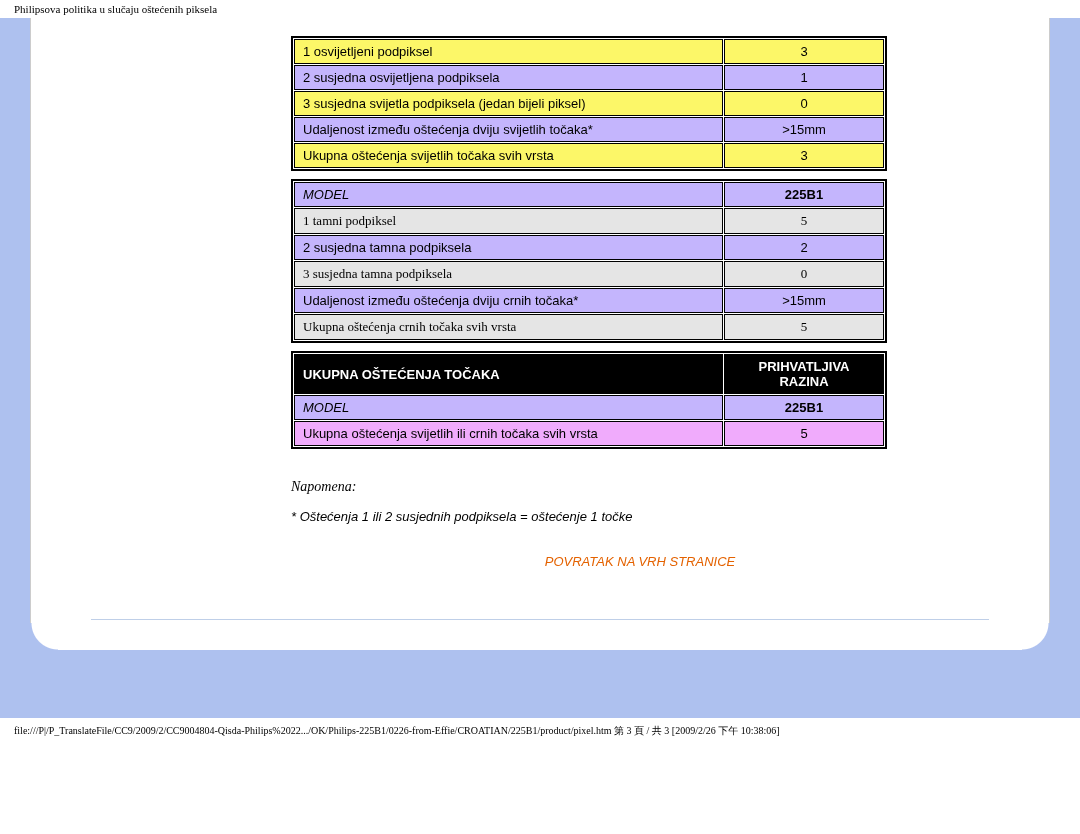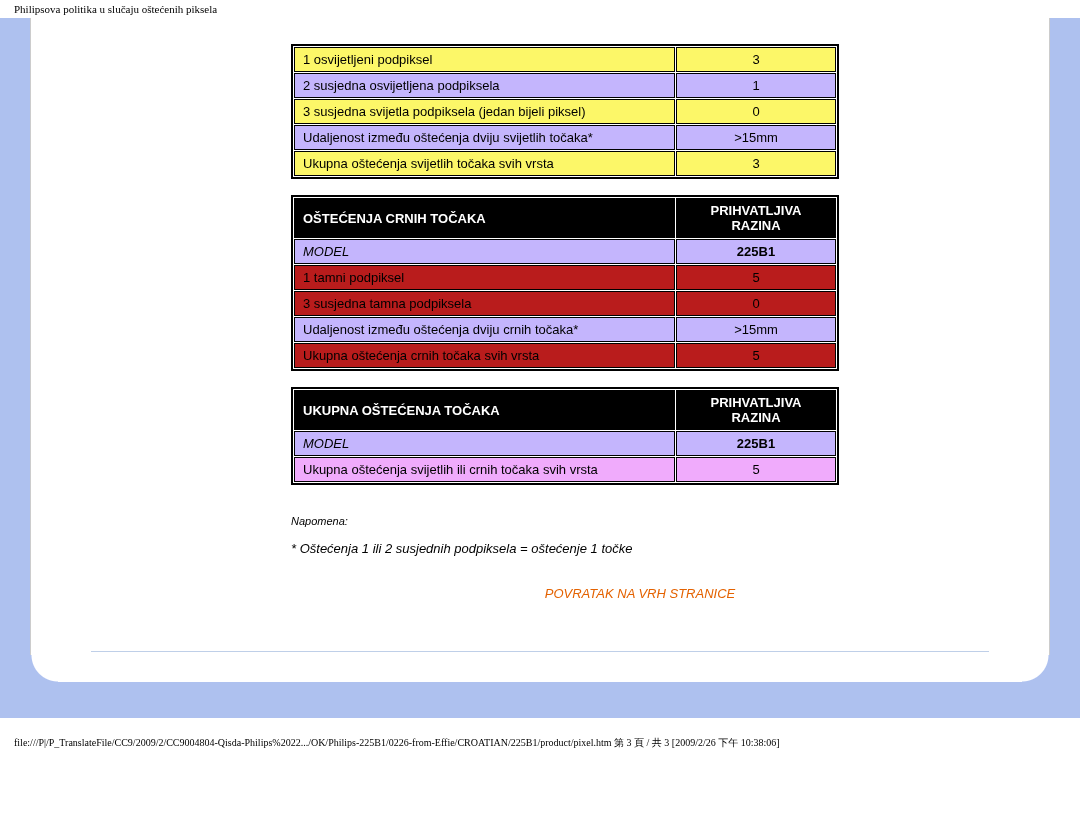--- a/index.html
+++ b/index.html
@@ -29,48 +29,49 @@
     position: relative;
   }
   .content-inner {
     margin-left: 200px;
     padding: 10px 60px 20px 60px;
   }
   table.data-table {
     border: 2px solid #000;
     border-collapse: separate;
     border-spacing: 1px;
-    width: 548px;
-    margin-top: 16px;
+    width: 596px;
+    margin-top: 8px;
   }
   table.data-table td {
     border: 1px solid #000;
     padding: 4px 8px;
     font-size: 13px;
   }
   .row-yellow td { background: #fcf768; }
   .row-white td { background: #c4b5fd; }
-  .row-cyan td { background: #b91c1c; }
+  .row-cyan td { background: #e5e5e5; font-family: Liberation Serif, serif; }
   .row-pink td { background: #f0abfc; }
   .head-black td {
     background: #000;
     color: #fff;
     font-weight: bold;
   }
   td.col2 {
     text-align: center;
     width: 160px;
   }
   td.model { font-style: italic; }
   td.model-val { font-weight: bold; text-align: center; }
   .tbl-gap { margin-top: 60px; }
   .napomena {
     font-style: italic;
-    font-size: 11px;
+    font-size: 14px;
     margin-top: 30px;
+    font-family: Liberation Serif, serif;
   }
   .footnote {
     font-style: italic;
     font-size: 13px;
     margin-top: 14px;
   }
   .back-top {
     text-align: center;
     color: #e46200;
     font-size: 13px;
@@ -91,21 +92,21 @@
     left: -1px;
     background: radial-gradient(circle at 100% 0%, #fff 0 26px, #aec1ef 27px);
   }
   .corner.right {
     right: -1px;
     background: radial-gradient(circle at 0% 0%, #fff 0 26px, #aec1ef 27px);
   }
   .footer-path {
     font-size: 10px;
     font-family: Georgia, serif;
-    padding: 18px 14px;
+    padding: 6px 14px;
     color: #000;
   }
 </style>
 </head>
 <body>
 
 <div class="page-header">Philipsova politika u slučaju oštećenih piksela</div>
 
 <div class="blue-bg">
   <div class="content-box">
@@ -131,33 +132,33 @@
             </tr>
             <tr class="row-yellow">
               <td>Ukupna oštećenja svijetlih točaka svih vrsta</td>
               <td class="col2">3</td>
             </tr>
           </tbody>
       </table>
 
       <table class="data-table tbl-gap">
         <tbody>
-          <tr class="head-black">
-            <td>OŠTEĆENJA CRNIH TOČAKA</td>
-            <td class="col2">PRIHVATLJIVA RAZINA</td>
-          </tr>
           <tr class="row-white">
             <td class="model">MODEL</td>
             <td class="model-val col2">225B1</td>
           </tr>
         </tbody>
         <tbody id="t2-body">
             <tr class="row-cyan">
               <td>1 tamni podpiksel</td>
               <td class="col2">5</td>
+            </tr>
+            <tr class="row-white">
+              <td>2 susjedna tamna podpiksela</td>
+              <td class="col2">2</td>
             </tr>
             <tr class="row-cyan">
               <td>3 susjedna tamna podpiksela</td>
               <td class="col2">0</td>
             </tr>
             <tr class="row-white">
               <td>Udaljenost između oštećenja dviju crnih točaka*</td>
               <td class="col2">&gt;15mm</td>
             </tr>
             <tr class="row-cyan">

